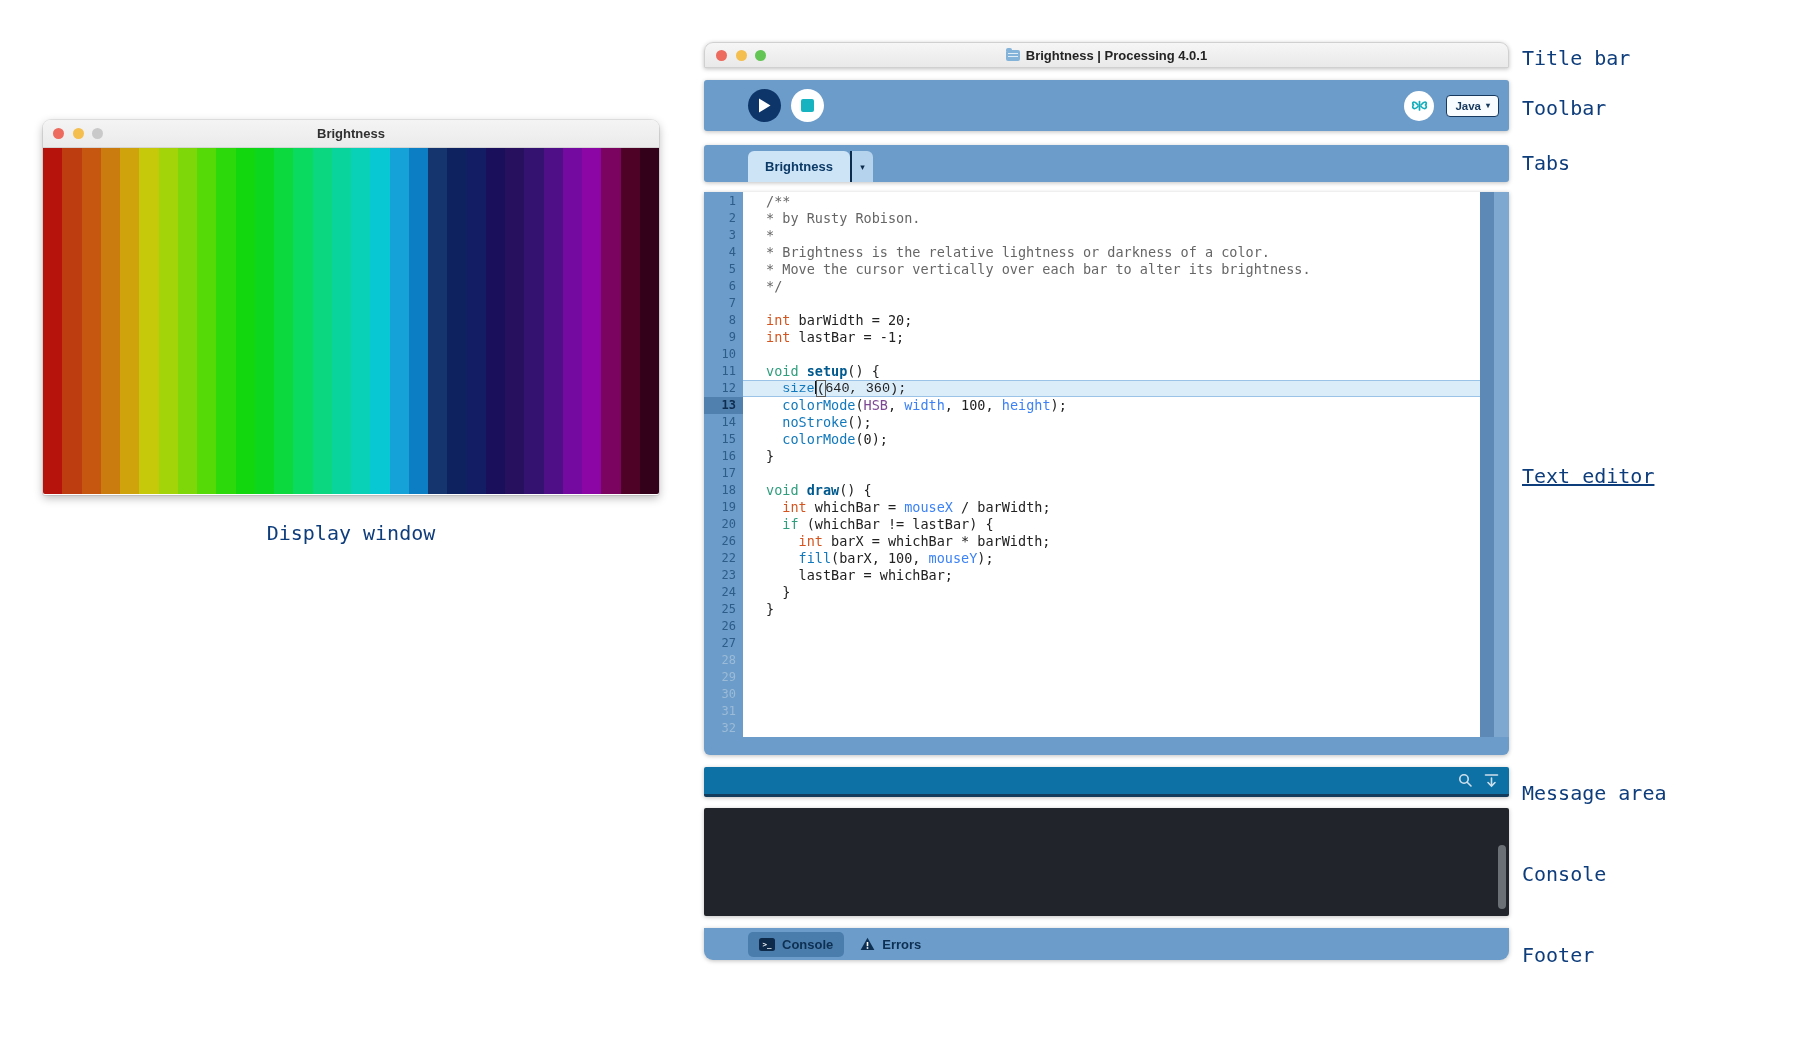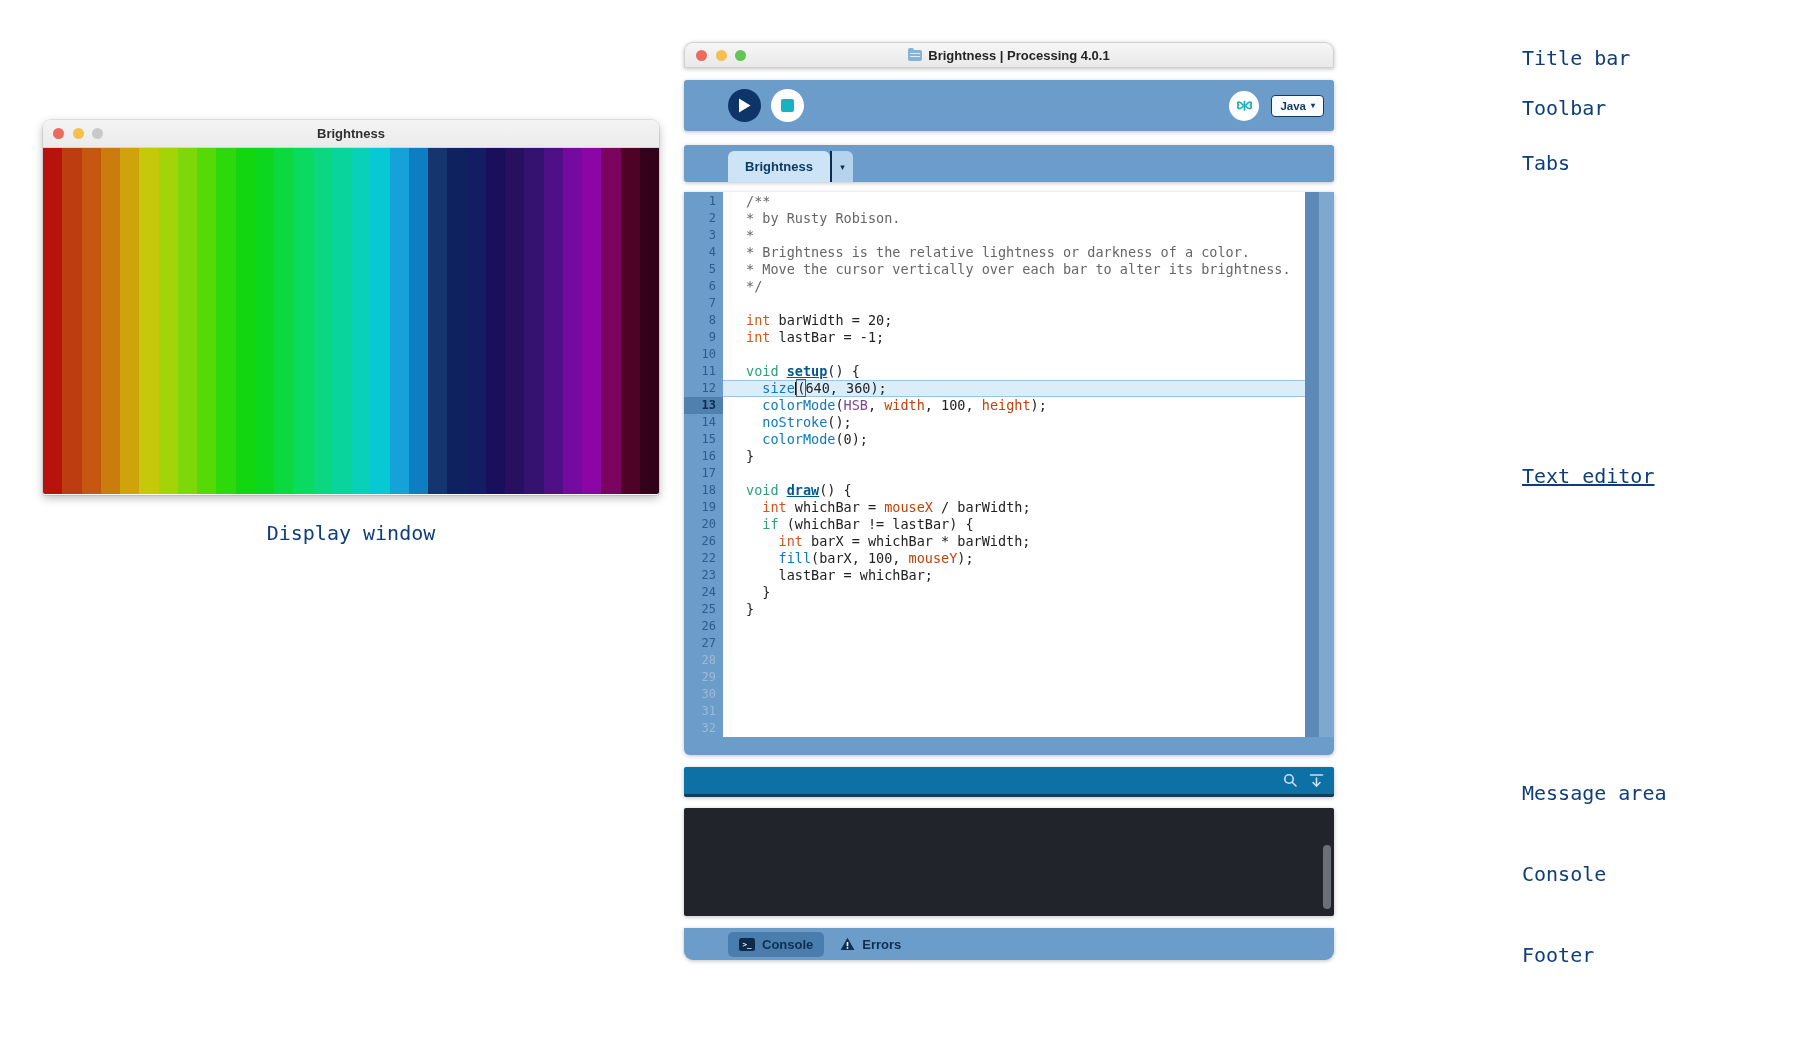--- a/index.html
+++ b/index.html
@@ -31,21 +31,21 @@
   .light { width:11px; height:11px; border-radius:50%; }
   #dw-title {
     position:absolute; left:0; right:0; text-align:center;
     font-size:13px; font-weight:bold; color:#303030;
   }
   #dw-bars { display:flex; height:346px; width:100%; border-radius:0 0 2px 2px; overflow:hidden; }
   #dw-bars .bar { flex:1 1 0; }
   #display-window-label { left:43px; top:521px; width:616px; text-align:center; }
 
   
-  .ide-block { position:absolute; left:684px; width:650px; box-shadow:0 1px 4px rgba(0,0,0,.25); }
+  .ide-block { position:absolute; left:704px; width:805px; box-shadow:0 1px 4px rgba(0,0,0,.25); }
 
   #ide-titlebar {
     top:42px; height:26px; background:linear-gradient(#f6f6f6,#e9e9e9);
     border:1px solid #d0d0d0; border-radius:9px 9px 0 0;
     display:flex; align-items:center;
   }
   #ide-titlebar .lights { padding-left:11px; gap:8.5px; }
   #ide-title-wrap {
     position:absolute; left:0; right:0; display:flex; justify-content:center;
     align-items:center; gap:6px;
@@ -96,28 +96,29 @@
     position:absolute; left:39px; right:29px; top:0; bottom:18px;
     background:#ffffff; overflow:hidden; padding-top:1px;
   }
   .code-row {
     height:17px; line-height:17px; padding-left:23px; white-space:pre;
     font-family:"DejaVu Sans Mono", monospace; font-size:13.5px; color:#222;
   }
   .row-cur {
     background:#dcedfa;
     box-shadow:inset 0 1px 0 rgba(148,190,228,.9), inset 0 -1px 0 rgba(148,190,228,.9);
+    font-family:Liberation Mono, monospace;
   }
   .tok-c  { color:#666666; }
   .tok-t  { color:#d4551f; }
   .tok-k  { color:#2f9e7d; }
-  .tok-fb { color:#005a8f; font-weight:bold;text-decoration:underline; }
+  .tok-fb { color:#005a8f; font-weight:bold; }
   .tok-f  { color:#1078bc; }
   .tok-lit{ color:#7d4793; }
-  .tok-sv { color:#c2410c; }
+  .tok-sv { color:#3b82f6; }
   .tok-p  { color:#222222; }
   .tok-pb { color:#222222; outline:1px solid #5a5a5a; }
   .caret { display:inline-block; width:1.5px; height:13px; background:#111; vertical-align:-2px; margin-right:1px; }
   #editor-scrollbar-thumb { position:absolute; right:15px; width:14px; top:0; bottom:18px; background:#5d89b6; cursor:pointer; }
   #editor-scrollbar-track { position:absolute; right:0; width:15px; top:0; bottom:18px; background:#7ea8d0; }
 
   
   #ide-message {
     top:767px; height:30px; background:#0d71a5; border-bottom:3px solid #123b5c;
     border-radius:2px; display:flex; align-items:center; justify-content:flex-end; gap:11px;

